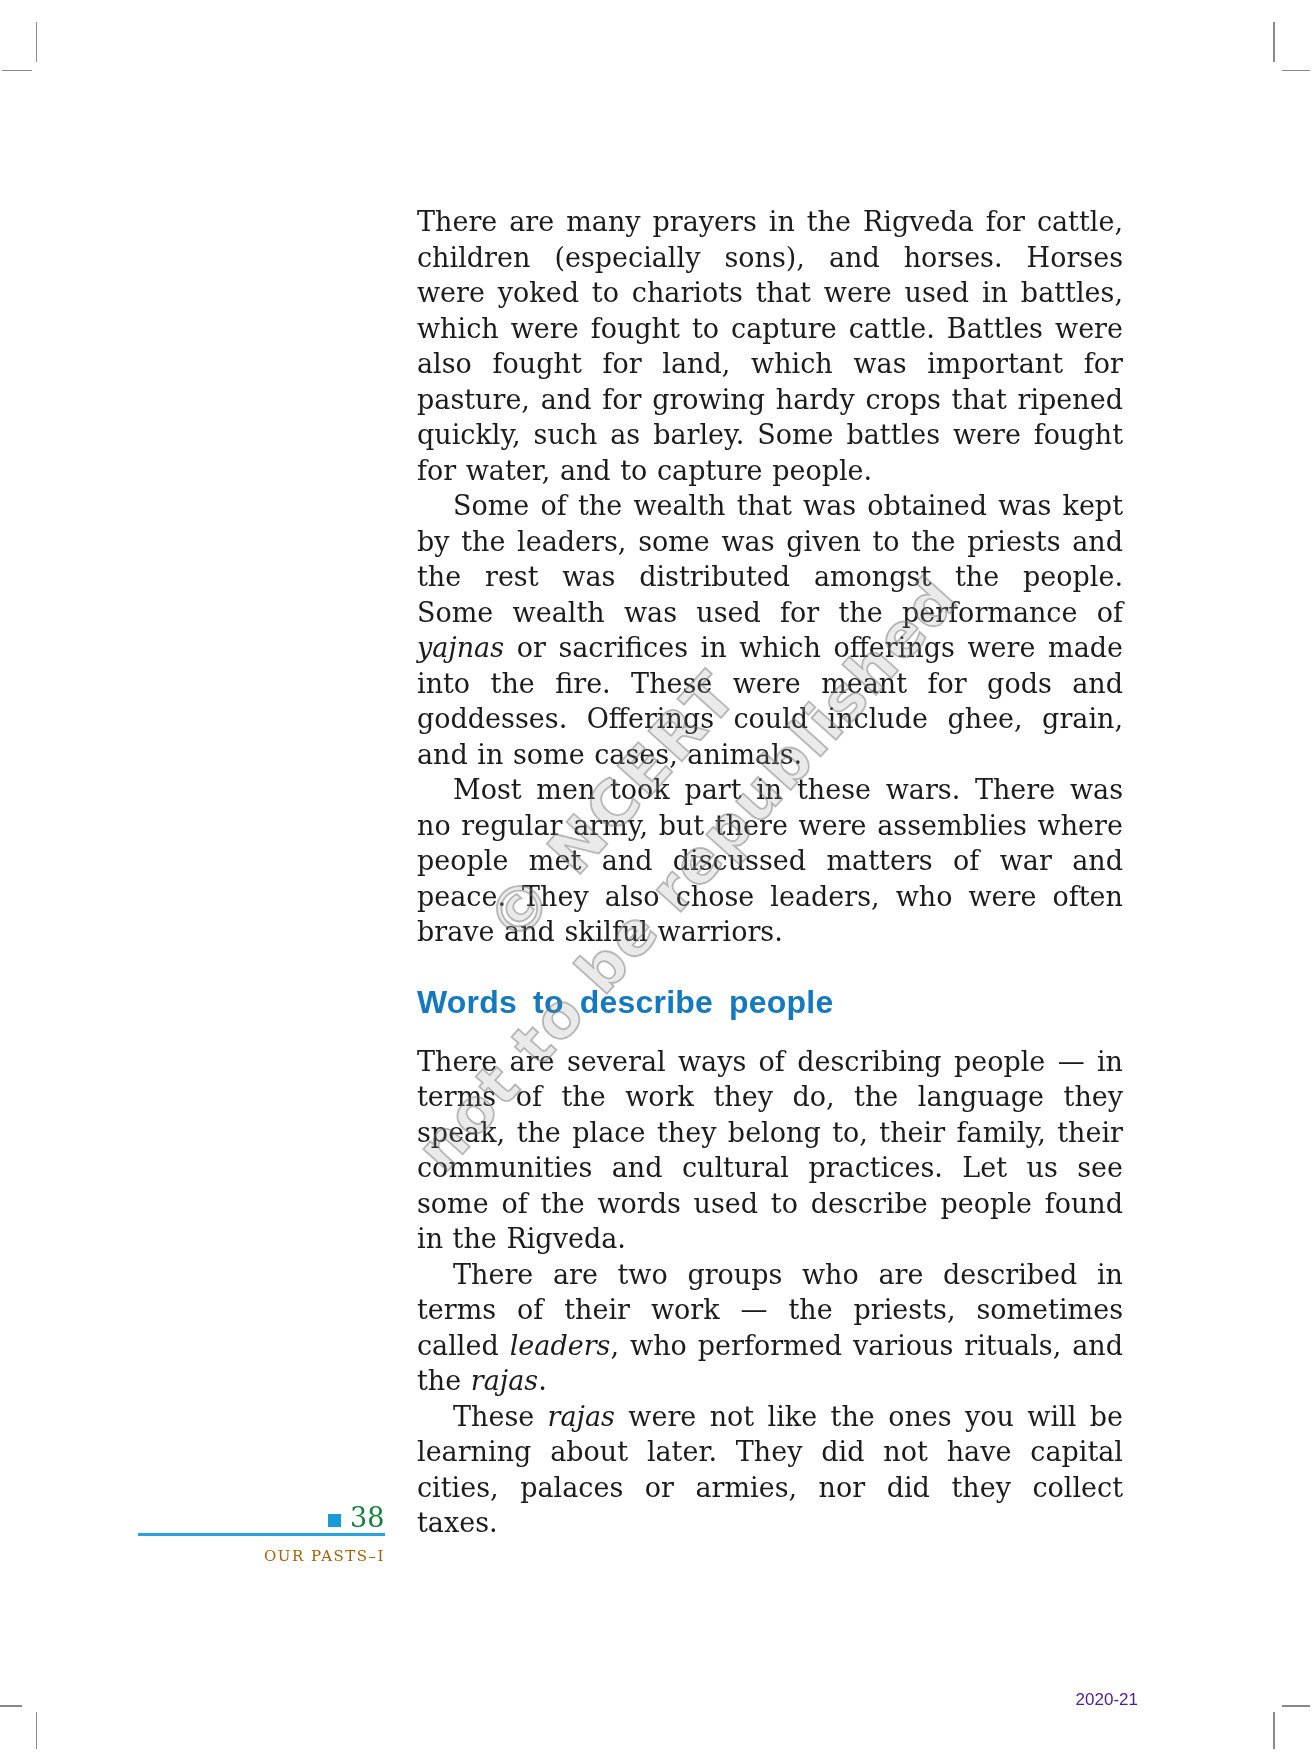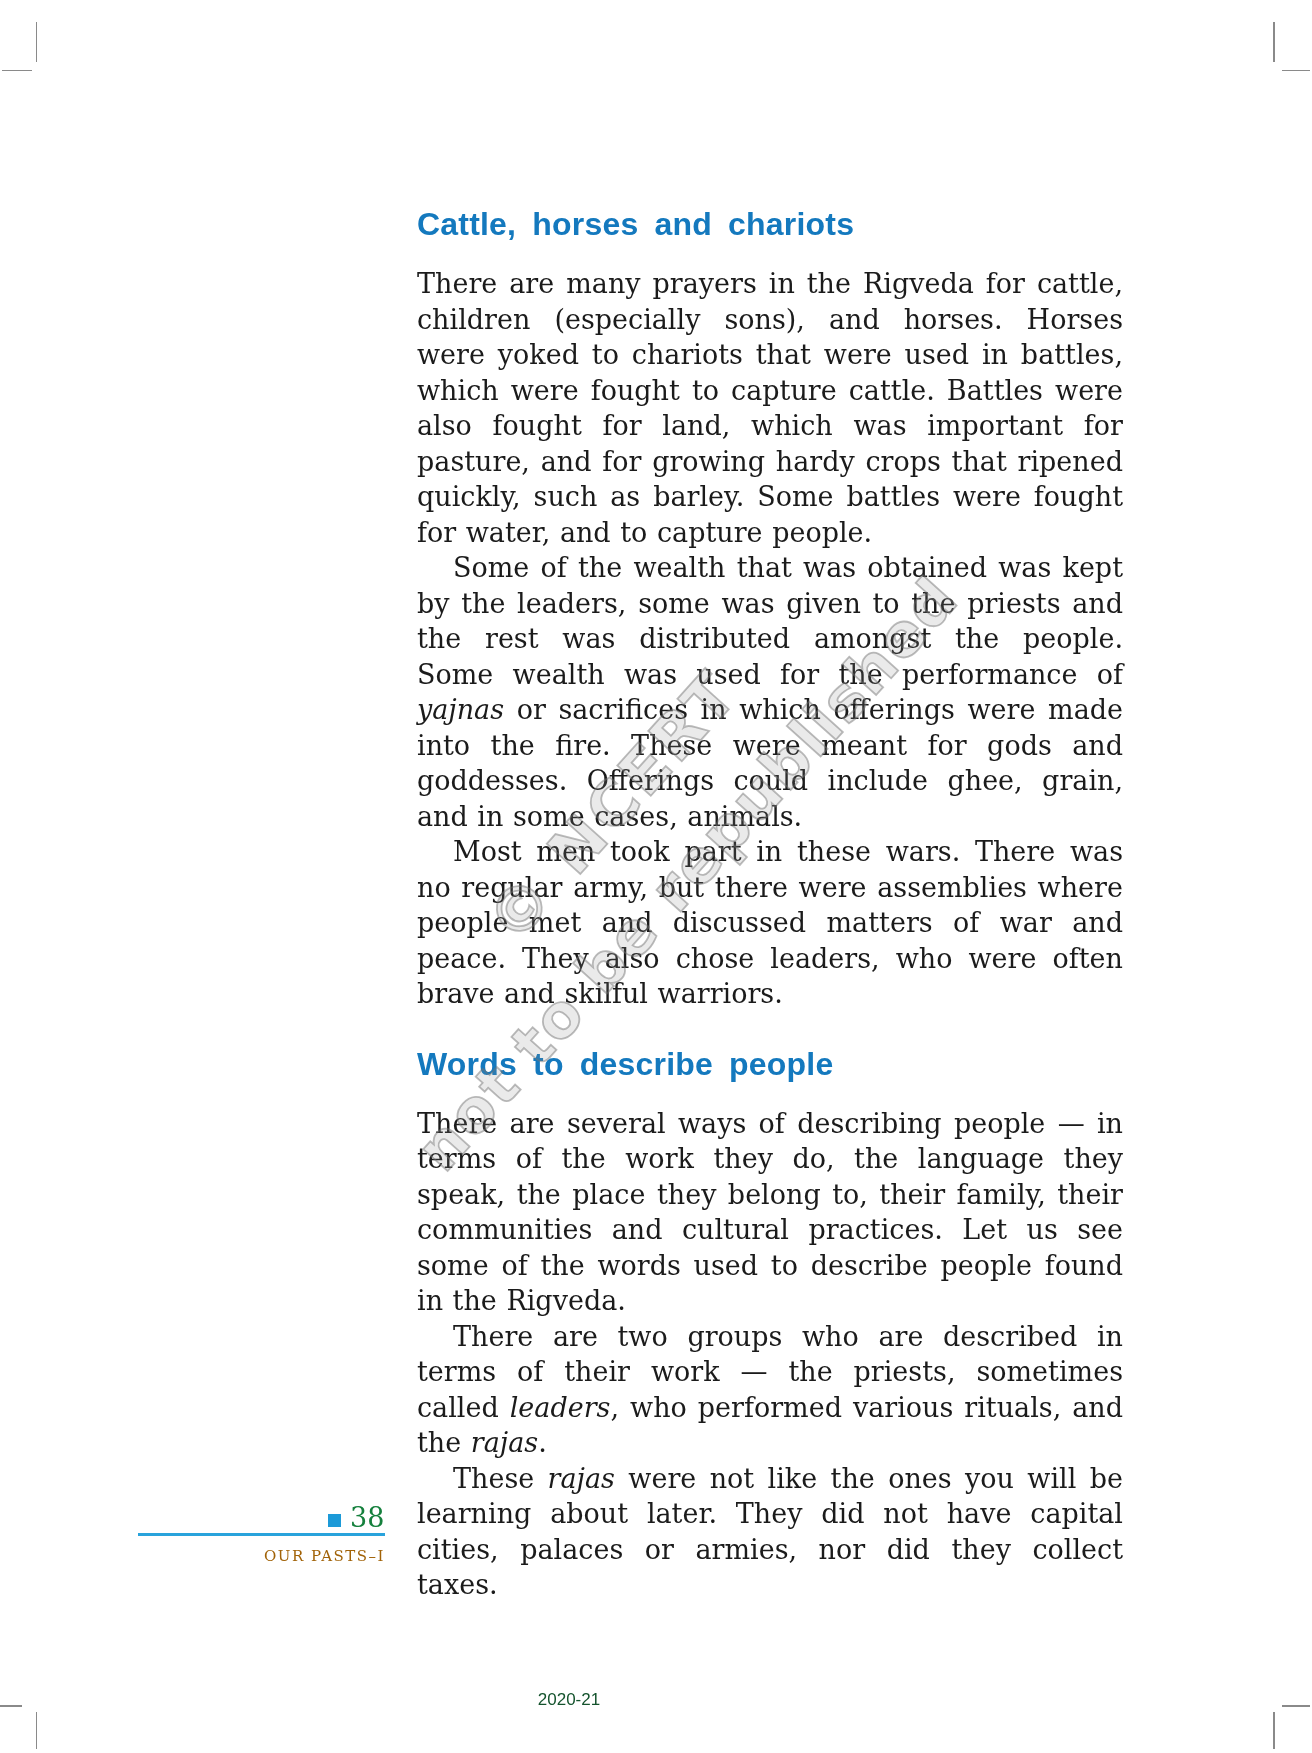--- a/index.html
+++ b/index.html
@@ -77,23 +77,23 @@
     background:var(--footer-blue,#29a3dc);
   }
   .book-title{
     position:absolute;left:138px;top:1547px;width:247px;
     text-align:right;
     font-size:15px;letter-spacing:1.5px;color:#a16207;
     font-family:"DejaVu Serif", serif;
   }
   .edition-year{
     position:absolute;left:0;top:1690px;width:1138px;
-    text-align:center;
+    text-align:right;
     font-family:"Liberation Sans", sans-serif;
-    font-size:17px;color:#14532d;
+    font-size:17px;color:#4c1d95;
     z-index:3;
   }
 </style>
 </head>
 <body>
 
 <div class="page">
 
   <div class="cropmark" style="left:35.5px;top:22px;width:1.5px;height:40px;"></div>
   <div class="cropmark" style="left:2px;top:69.5px;width:30px;height:1.5px;"></div>
@@ -104,21 +104,20 @@
   <div class="cropmark" style="left:1282px;top:1705px;width:28px;height:1.5px;"></div>
   <div class="cropmark" style="left:1273px;top:1712px;width:1.5px;height:37px;"></div>
 
   <div class="watermark">
     <div class="wm-line1">© NCERT</div>
     <div class="wm-line2">not to be republished</div>
   </div>
 
   <main class="text-column" id="text-column">
       <section>
-        <h2 class="section-heading">Cattle, horses and chariots</h2>
         <p><span>There are many prayers in the Rigveda for cattle, children (especially sons), and horses. Horses were yoked to chariots that were used in battles, which were fought to capture cattle. Battles were also fought for land, which was important for pasture, and for growing hardy crops that ripened quickly, such as barley. Some battles were fought for water, and to capture people.</span></p>
         <p><span>Some of the wealth that was obtained was kept by the leaders, some was given to the priests and the rest was distributed amongst the people. Some wealth was used for the performance of </span><i>yajnas</i><span> or sacrifices in which offerings were made into the fire. These were meant for gods and goddesses. Offerings could include ghee, grain, and in some cases, animals.</span></p>
         <p><span>Most men took part in these wars. There was no regular army, but there were assemblies where people met and discussed matters of war and peace. They also chose leaders, who were often brave and skilful warriors.</span></p>
       </section>
       <section>
         <h2 class="section-heading">Words to describe people</h2>
         <p><span>There are several ways of describing people — in terms of the work they do, the language they speak, the place they belong to, their family, their communities and cultural practices. Let us see some of the words used to describe people found in the Rigveda.</span></p>
         <p><span>There are two groups who are described in terms of their work — the priests, sometimes called </span><i>leaders</i><span>, who performed various rituals, and the </span><i>rajas</i><span>.</span></p>
         <p><span>These </span><i>rajas</i><span> were not like the ones you will be learning about later. They did not have capital cities, palaces or armies, nor did they collect taxes.</span></p>
       </section>

